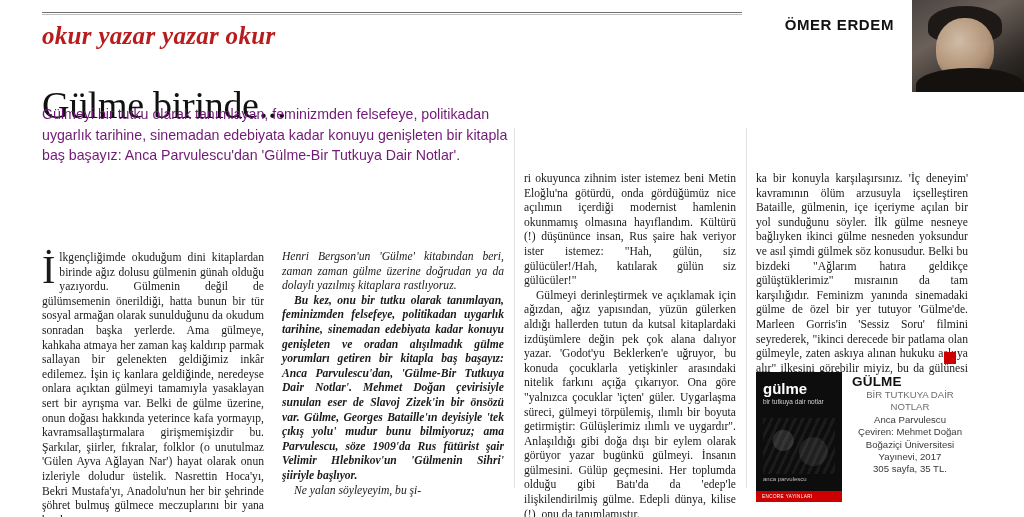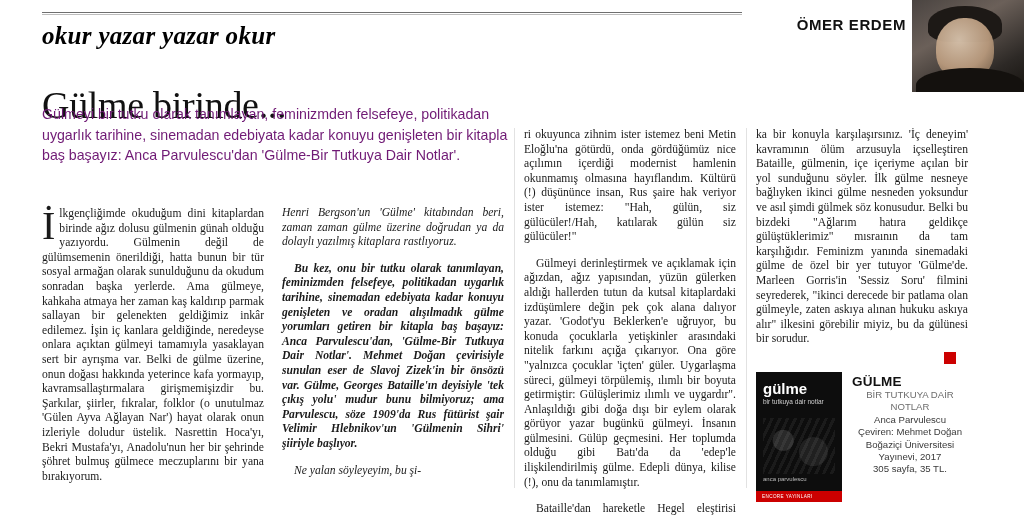--- a/index.html
+++ b/index.html
@@ -23,21 +23,21 @@
 
   
   .top-band {
     position: absolute;
     left: 0; top: 0;
     width: 1024px;
     height: 48px;
   }
   .author-name {
     position: absolute;
-    right: 118px;
+    right: 130px;
     top: 16px;
     font-family: "Liberation Sans", sans-serif;
     font-weight: bold;
     font-size: 15px;
     letter-spacing: 0.6px;
     color: #111;
   }
   .author-photo {
     position: absolute;
     right: 0;
@@ -88,21 +88,21 @@
   }
 
   .kicker {
     position: absolute;
     left: 42px;
     top: 22px;
     font-family: "Liberation Serif", serif;
     font-style: italic;
     font-weight: bold;
     font-size: 25px;
-    color: #000000;
+    color: #b91c1c;
     letter-spacing: 0.3px;
   }
 
   .headline {
     position: absolute;
     left: 42px;
     top: 58px;
     font-family: "Liberation Serif", serif;
     font-size: 38px;
     font-weight: normal;
@@ -124,22 +124,22 @@
   
   .col {
     position: absolute;
     top: 205px;
     font-size: 11.6px;
     line-height: 14.6px;
     text-align: justify;
     color: #1a1a1a;
   }
   .col p { margin: 0 0 0 0; text-indent: 12px; }
-  .col p.first { text-indent: 0; }
-  .col p + p { margin-top: 12px; }
+  .col p.first { text-indent: 0; margin-top: 44px; }
+  .col p + p { margin-top: 0px; }
 
   .col1 { left: 42px;  width: 222px; top: 207px; }
   .col2 { left: 282px; width: 222px; top: 206px; font-style: italic; }
   .col3 { left: 524px; width: 212px; top: 128px; }
   .col4 { left: 756px; width: 212px; top: 128px; }
 
   .dropcap {
     float: left;
     font-family: "Liberation Serif", serif;
     font-size: 40px;

